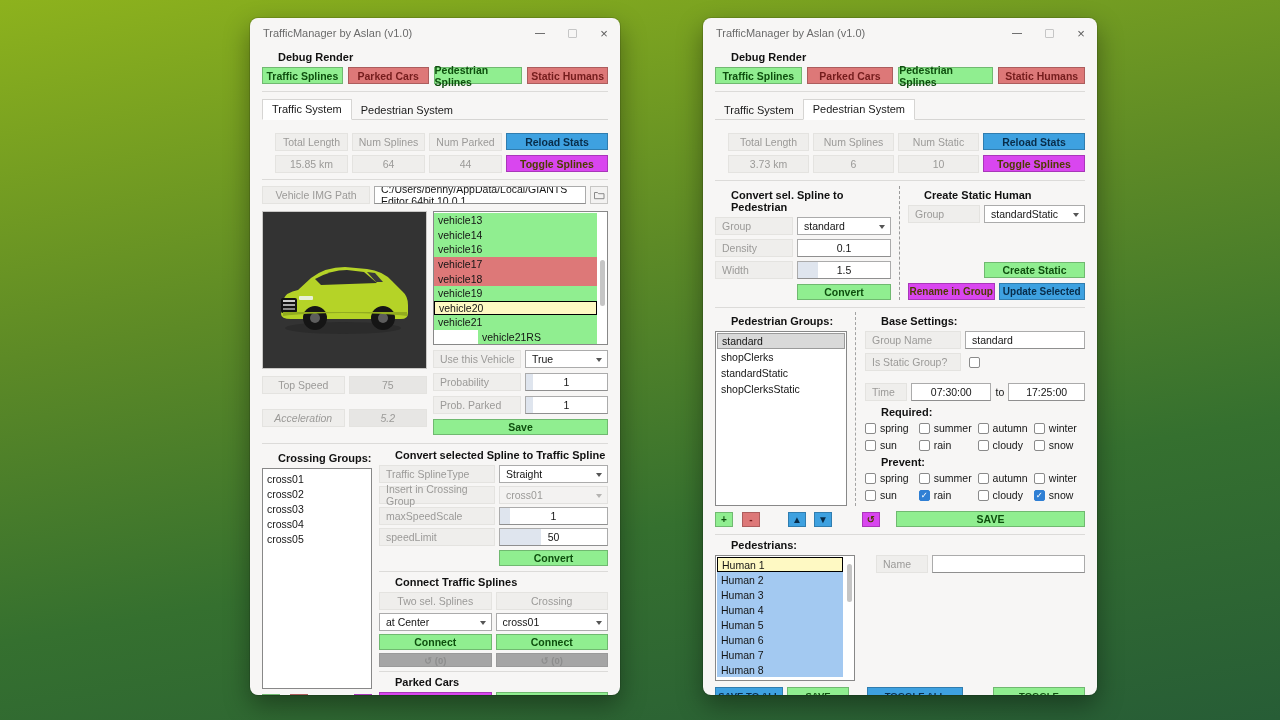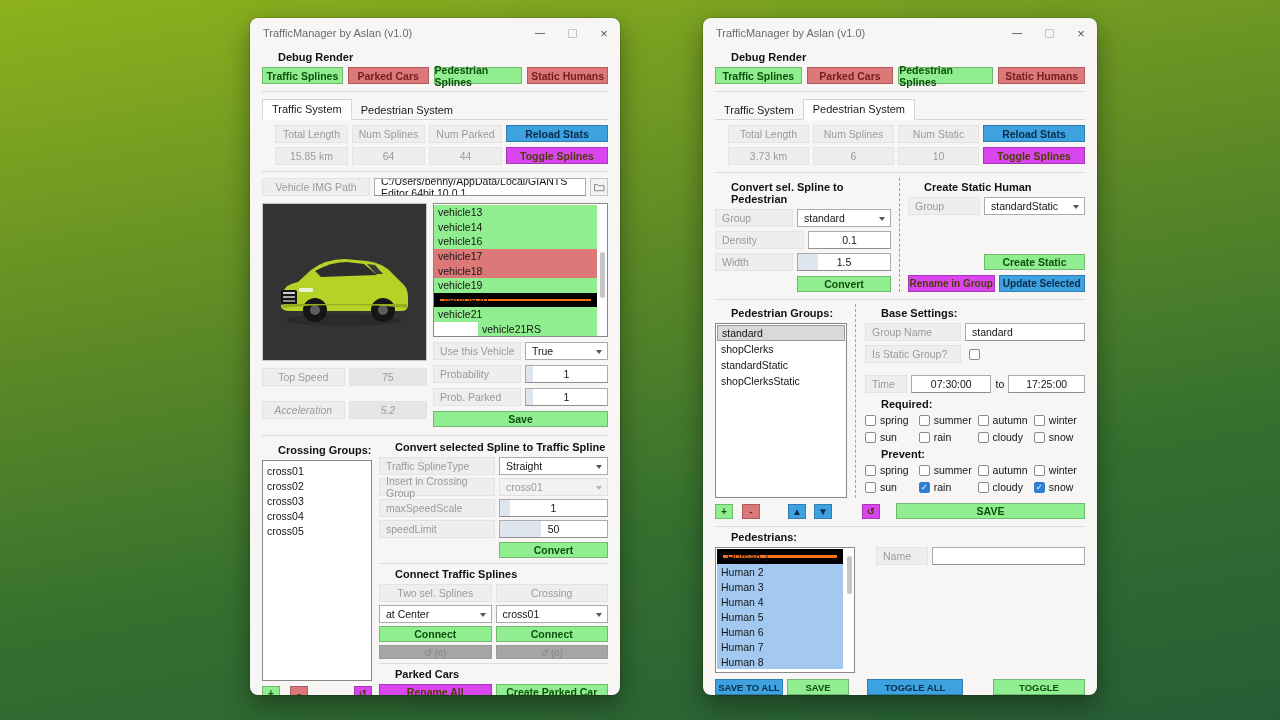--- a/index.html
+++ b/index.html
@@ -57,25 +57,25 @@
   .select .chev { position:absolute; right:5px; top:7px; width:0; height:0;
                   border-left:3.5px solid transparent; border-right:3.5px solid transparent;
                   border-top:4px solid #555; }
   .select.dis { background:#f3f2f1; border-color:#e2e1df; color:#9b9a98; }
   .select.dis .chev { border-top-color:#b5b4b2; }
 
   .listbox { background:#fff; border:1px solid #888; position:relative; overflow:hidden; }
   .li { display:flex; align-items:center; padding:0 4px; font-size:10.5px; color:#141414; height:14.6px; }
   .li[data-state="green"] { background:#90ee90; }
   .li[data-state="red"]   { background:#dd7878; }
-  .li[data-state="selected"] { background:#f97316; border:6px solid #000000; }
+  .li[data-state="selected"] { background:#fef9c3; border:1px solid #000000; }
   .li[data-state="multi"] { background:#a3c9f1; }
   .vthumb { position:absolute; right:2px; width:5px; background:#c5c5c5; border-radius:3px; }
 
-  .stats-grid { display:grid; grid-template-columns:1fr 1fr 1fr 102px; gap:4px; margin-top:5px;padding-left:13px; }
+  .stats-grid { display:grid; grid-template-columns:1fr 1fr 1fr 102px; gap:4px; margin-top:13px;padding-left:13px; }
 
   .cb { width:11px; height:11px; border:1px solid #8a8a8a; border-radius:2px; background:#fff;
         display:inline-flex; align-items:center; justify-content:center; flex:none; }
   .cb[data-checked="true"] { background:#2f7fd4; border-color:#2f7fd4; }
   .cb[data-checked="true"]::after { content:"✓"; color:#fff; font-size:8.5px; font-weight:700; }
   .cb-item { display:flex; align-items:center; gap:4px; font-size:10.5px; color:#141414; }
   .cb-grid { display:grid; grid-template-columns:1.05fr 1.15fr 1.1fr 1fr; row-gap:5px; margin:3px 0 5px; }
 
   .folder-btn { width:18px; height:18px; border:1px solid #c7c6c4; background:#f3f2f1;
                 display:flex; align-items:center; justify-content:center; }
@@ -339,21 +339,21 @@
       <div style="width:184px; padding-right:8px;">
         <div class="sec-title">Convert sel. Spline to Pedestrian</div>
         <div class="row" style="margin-bottom:4px;">
           <div class="cell left" style="width:78px;">Group</div>
           <div class="select" style="flex:1;">
               <span>standard</span>
               <span class="chev"></span>
             </div>
         </div>
         <div class="row" style="margin-bottom:4px;">
-          <div class="cell left" style="width:89px;">Density</div>
+          <div class="cell left" style="width:78px;">Density</div>
           <div class="input" style="flex:1;">
               <span class="val">0.1</span>
             </div>
         </div>
         <div class="row" style="margin-bottom:5px;">
           <div class="cell left" style="width:78px;">Width</div>
           <div class="input" style="flex:1;">
               <span class="fillbar w22"></span>
               <span class="val">1.5</span>
             </div>

